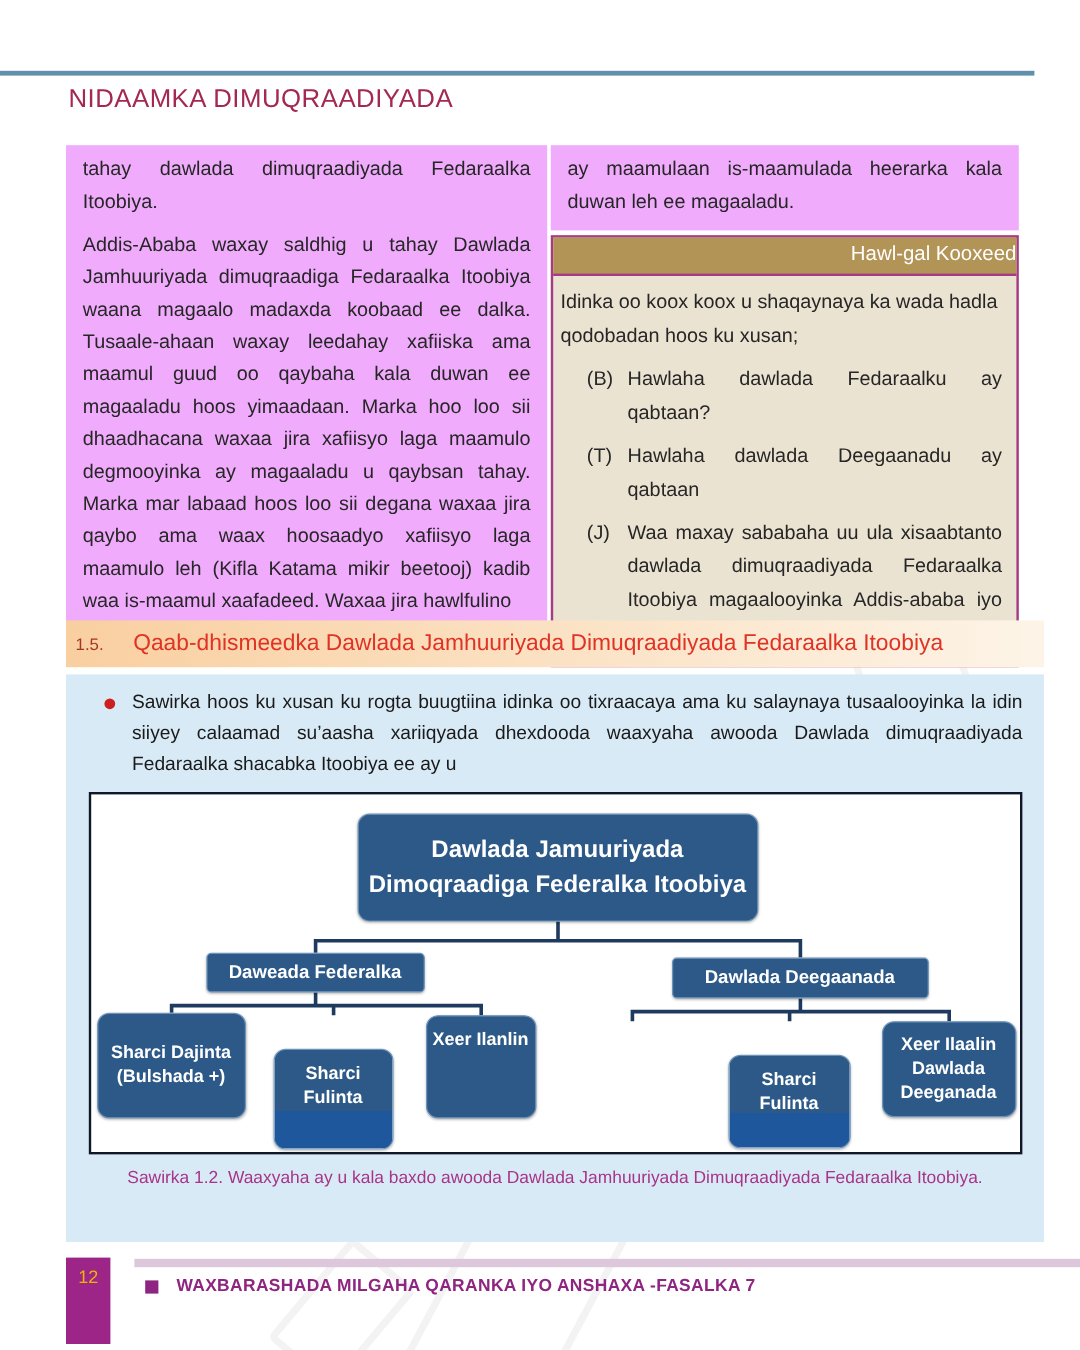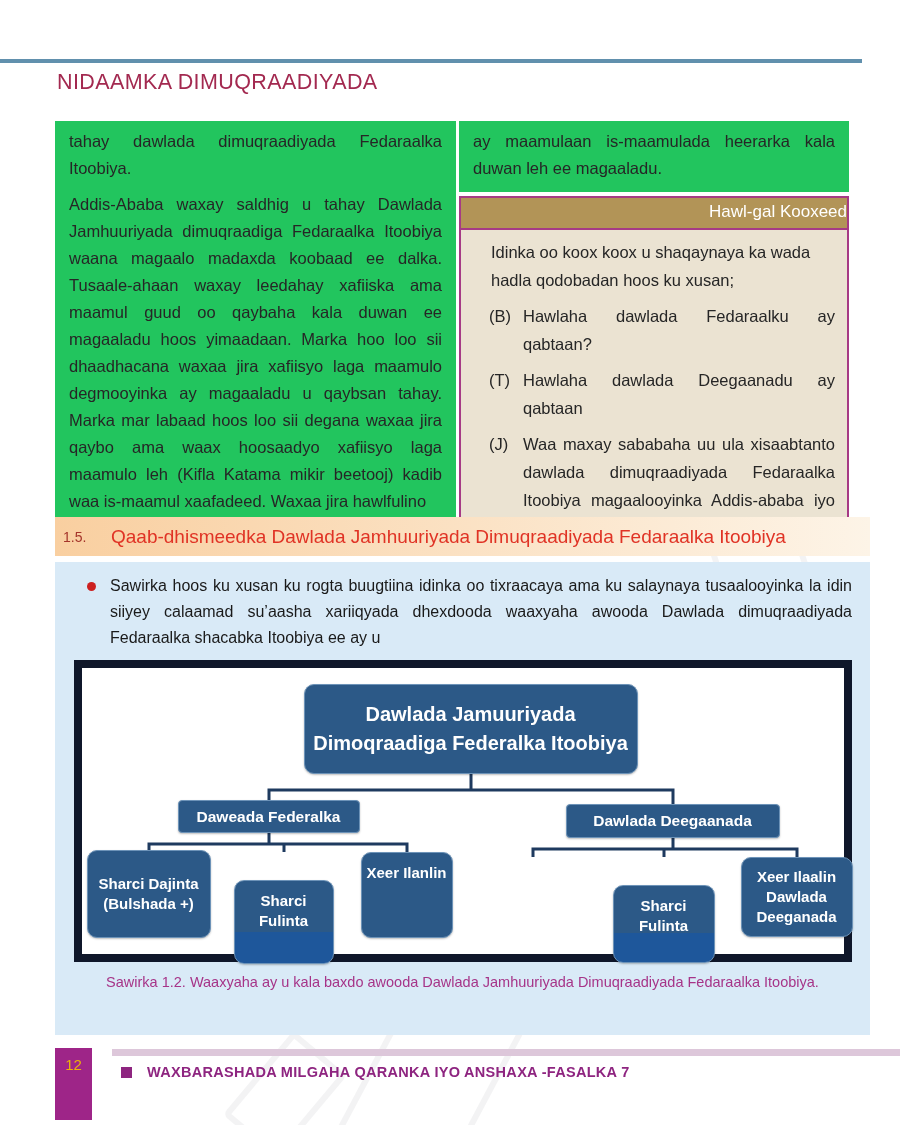--- a/index.html
+++ b/index.html
@@ -10,48 +10,48 @@
   
   .wm { position:absolute; border:6px solid rgba(140,140,150,0.10); transform:rotate(28deg); border-radius:6px; }
   .wm1 { width:120px; height:220px; left:360px; top:990px; }
   .wm2 { width:90px; height:150px; left:700px; top:440px; transform:rotate(-18deg); }
   .wm3 { width:70px; height:110px; left:250px; top:1040px; transform:rotate(40deg); }
 
   .top-rule { position:absolute; left:0; top:59px; width:862px; height:4px; background:#6190ad; }
   .page-title { position:absolute; left:57px; top:70px; font-size:21.5px; font-weight:500;
                 color:#a32950; letter-spacing:0.4px; }
 
-  .col { position:absolute; background:#22c55e; color:#262626; text-align:justify;
+  .col { position:absolute; background:#f0abfc; color:#262626; text-align:justify;
          font-size:16.5px; line-height:27px; padding:7px 14px 10px 14px; }
   .col p + p { margin-top:9px; }
   .col-left  { left:55px; top:121px; width:401px; }
   .col-right { left:459px; top:121px; width:390px; }
 
   .activity-box { position:absolute; left:459px; top:196px; width:390px; border:2px solid #a63a85;
                   background:#ebe3d2; }
   .activity-header { background:#b29457; color:#ffffff; text-align:right; font-size:17px;
                      padding:4px 0 6px 0; border-bottom:2px solid #a63a85; }
   .activity-body { padding:8px 8px 12px 6px; font-size:16.5px; line-height:28px; color:#262626; }
-  .activity-intro { text-align:left;margin-left:24px; }
+  .activity-intro { text-align:left; }
   .activity-item { display:flex; margin-top:8px; }
   .item-label { width:34px; margin-left:22px; flex:none; }
   .item-text  { flex:1; text-align:justify; padding-right:4px; }
 
   .section-band { position:absolute; left:55px; top:517px; width:815px; height:39px;
                   background:linear-gradient(to right,#f9cfa0,#fdf4e7); display:flex; align-items:center; }
   .section-number { color:#a5342a; font-size:14px; margin-left:8px; width:48px; flex:none; }
   .section-title  { color:#e03325; font-size:19px; }
 
   .content-block { position:absolute; left:55px; top:562px; width:815px; height:473px; background:#d9eaf7; }
   .bullet-row { display:flex; padding:11px 18px 0 32px; }
   .bullet-dot { width:9px; height:9px; border-radius:50%; background:#cc2020; margin:9px 14px 0 0; flex:none; }
   .bullet-text { flex:1; font-size:16px; line-height:26px; text-align:justify; color:#1a1a1a; }
 
   .diagram-frame { position:relative; width:778px; height:302px; margin:9px auto 0 auto;
-                   background:#ffffff; border:8px solid #0f172a; }
+                   background:#ffffff; border:2px solid #0f172a; }
   .connectors { position:absolute; left:0; top:0; }
   .node { position:absolute; background:#2c5987; color:#ffffff; font-weight:bold; text-align:center;
           border:1px solid #6d93b8; display:flex; align-items:center; justify-content:center;
           box-shadow:0 1px 2px rgba(0,0,0,0.25); }
   .node.root { left:222px; top:16px; width:334px; height:90px; border-radius:10px;
                font-size:20px; line-height:1.45; }
   .node.l2 { border-radius:4px; font-size:15.5px; }
   .l2-left  { left:96px;  top:132px; width:182px; height:33px; }
   .l2-right { left:484px; top:136px; width:214px; height:34px; }
   .node.l3 { border-radius:10px; font-size:15px; line-height:1.35; padding:4px; }

